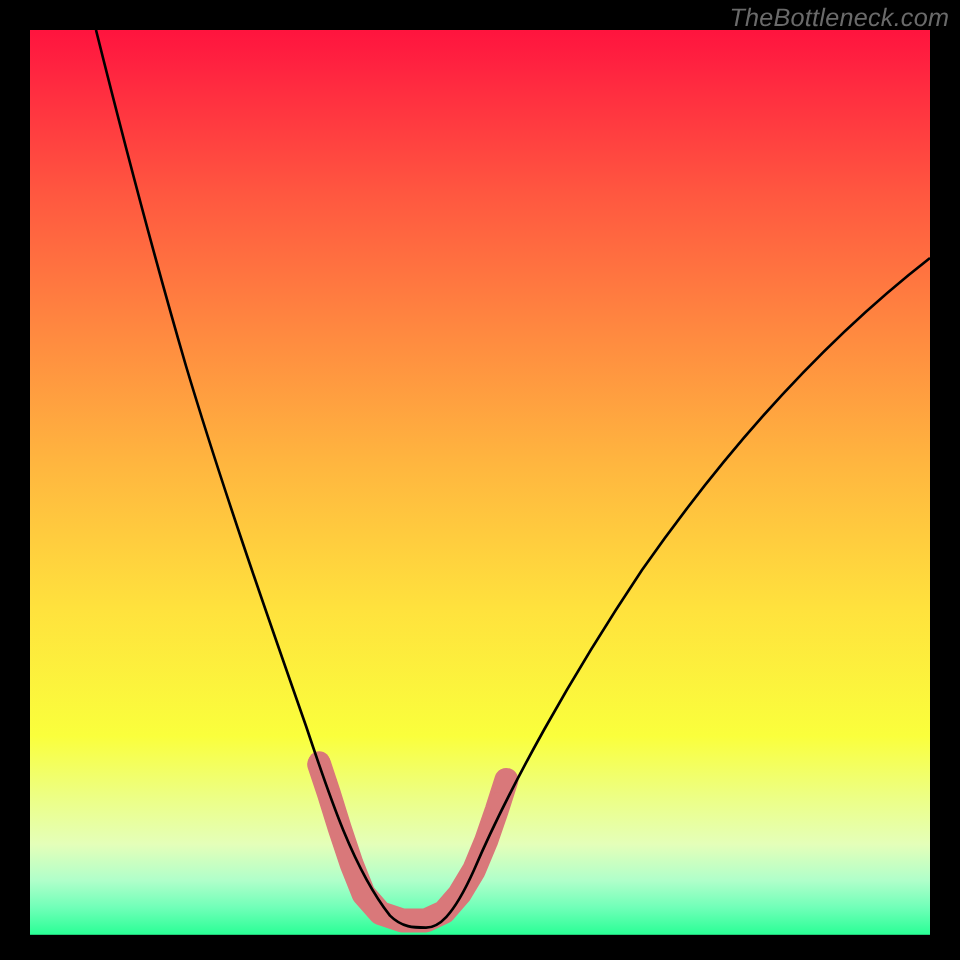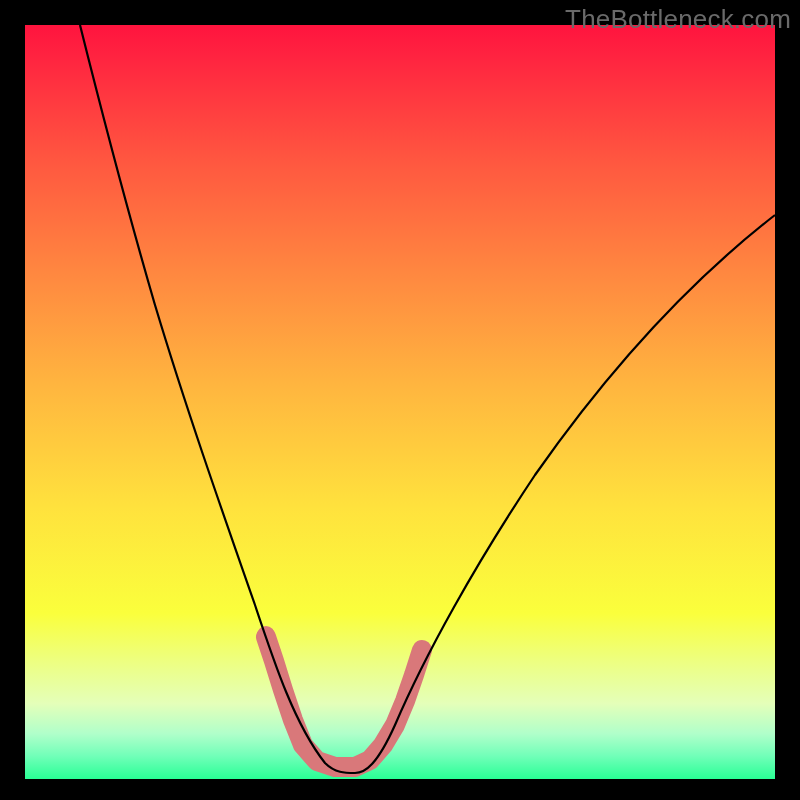--- a/index.html
+++ b/index.html
@@ -30,24 +30,25 @@
       #b0ffca 94%,
       #70ffb8 97%,
       #29ff95 100%
     );
   }
   .watermark {
     position: absolute;
     top: 4px;
     right: 9px;
     color: #6a6a6a;
-    font-size: 26px;
+    font-size: 21px;
     font-weight: 500;
     letter-spacing: 0.2px;
     z-index: 10;
+    font-style: italic;
   }
   svg.curve {
     position: absolute;
     left: 0; top: 0;
     width: 750px;
     height: 754px;
     overflow: visible;
   }
   .curve-path {
     fill: none;

